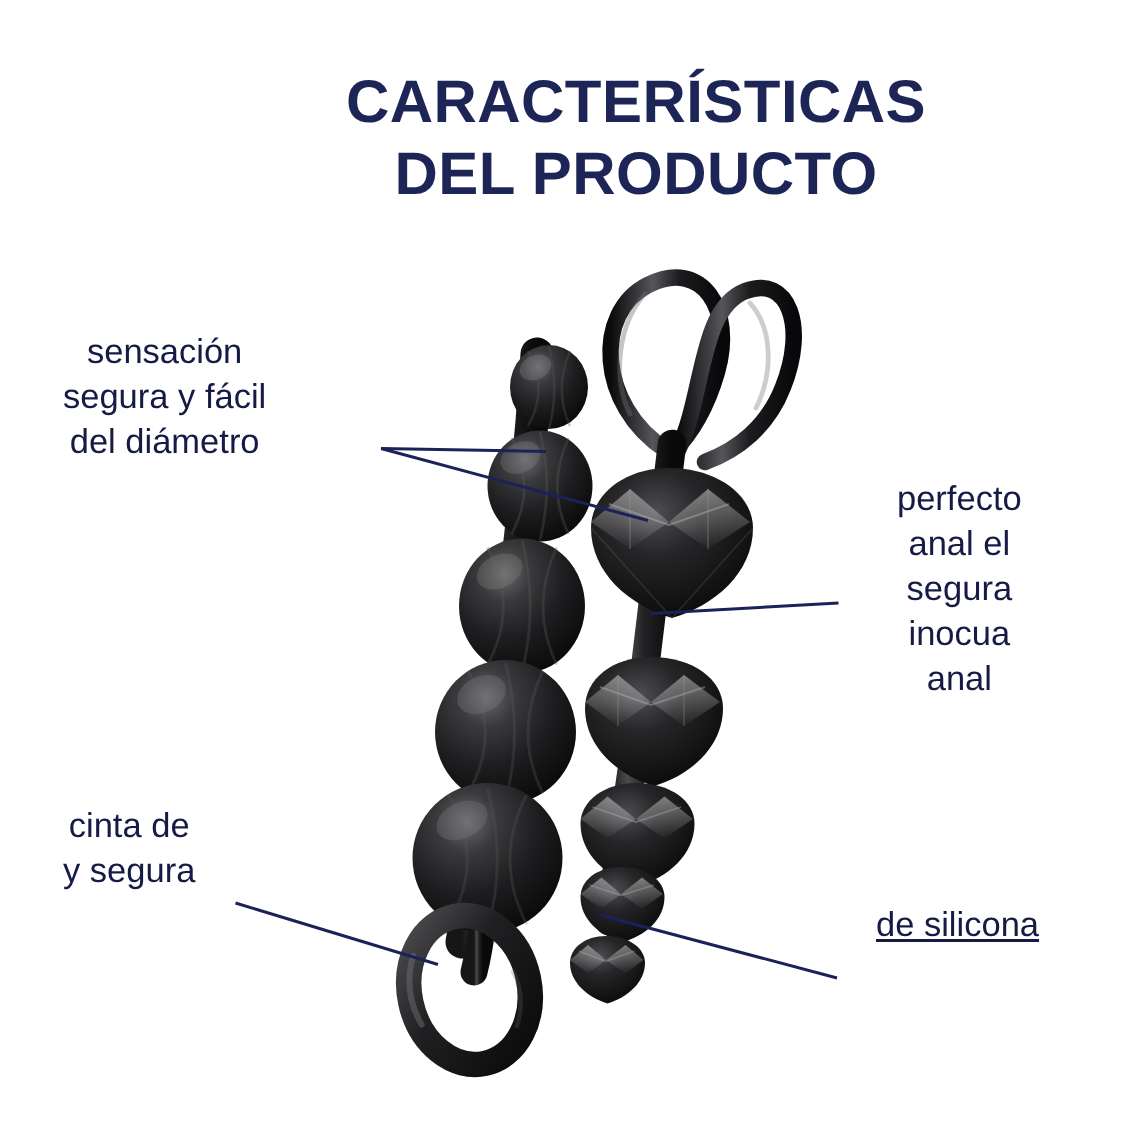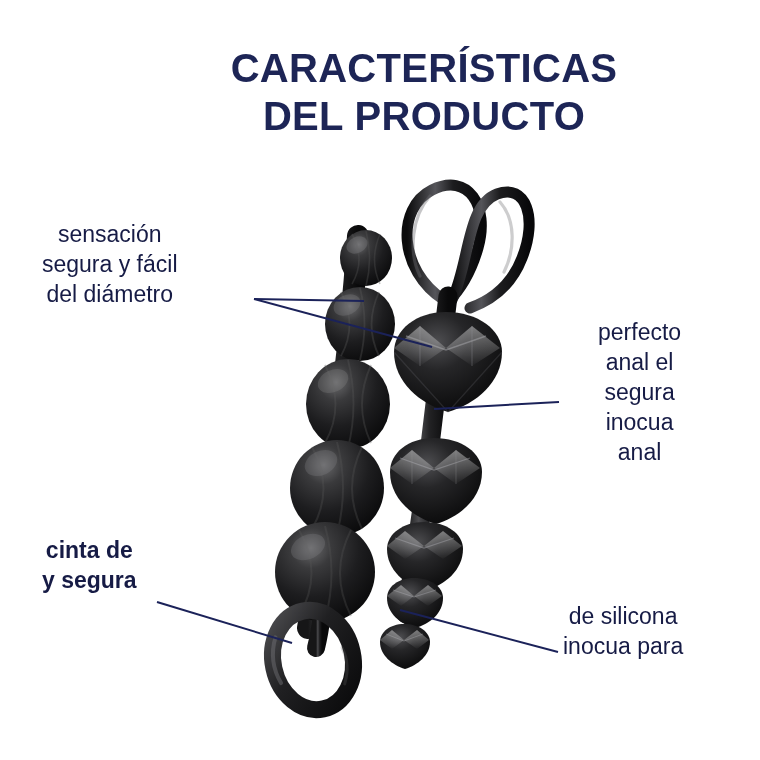--- a/index.html
+++ b/index.html
@@ -41,22 +41,22 @@
     font-weight: normal;
     font-size: 23px;
     line-height: 30px;
     white-space: nowrap;
     text-align: center;
   }
   .callout .cl { display: block; }
 
   #callout-insertion { left: 42px;  top: 219px; }
   #callout-anal      { left: 598px; top: 317px; }
-  #callout-strap     { left: 42px;  top: 535px; font-weight: bold; }
-  #callout-silicone  { left: 563px; top: 601px; }
+  #callout-strap     { left: 42px;  top: 535px; }
+  #callout-silicone  { left: 584px; top: 601px; text-decoration: underline; }
 
   
   #leader-lines {
     position: absolute;
     left: 0; top: 0;
     width: 760px; height: 760px;
     pointer-events: none;
   }
 
   
@@ -250,16 +250,15 @@
     <span class="cl">anal</span>
   </div>
 
   <div class="callout" id="callout-strap">
     <span class="cl">cinta de</span>
     <span class="cl">y segura</span>
   </div>
 
   <div class="callout" id="callout-silicone">
     <span class="cl">de silicona</span>
-    <span class="cl">inocua para</span>
   </div>
 
 </div>
 
 </body></html>

